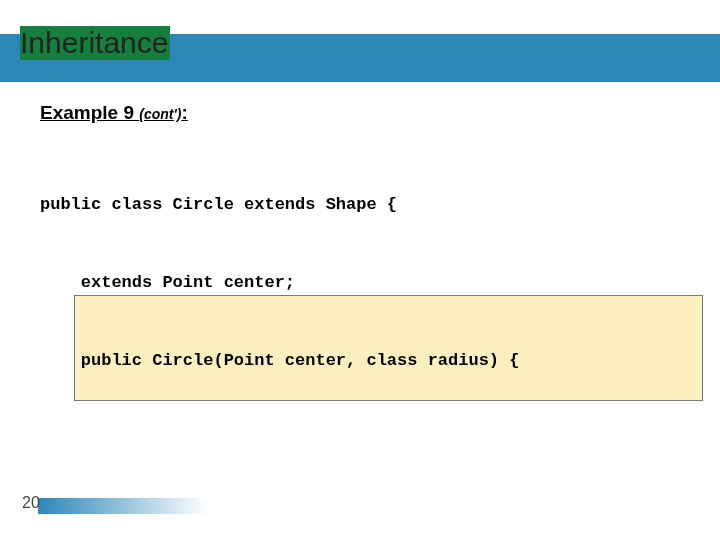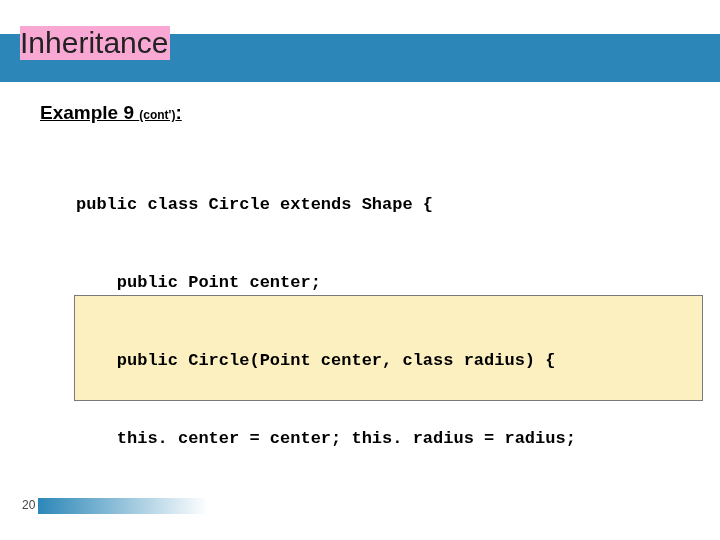--- a/index.html
+++ b/index.html
@@ -5,41 +5,41 @@
   * { margin: 0; padding: 0; box-sizing: border-box; }
   html, body { width: 720px; height: 540px; font-family: Arial, Helvetica, sans-serif; background: #fff; }
   .slide { width: 720px; height: 540px; position: relative; background: #fff; }
   .title-bar {
     position: absolute; left: 0; top: 34px; width: 720px; height: 48px;
     background: #2c87b8;
   }
   .title-text {
     position: absolute; left: 20px; top: 26px;
     font-size: 30px; color: #222; font-weight: 400;
-    background: #f9a8d4; padding: 0 2px 0 0;
+    background: #15803d; padding: 0 2px 0 0;
   }
   .subtitle {
     position: absolute; left: 40px; top: 102px;
     font-size: 19px; font-weight: 700; color: #000;
     text-decoration: underline;
   }
-  .subtitle .paren { font-size: 12px; font-weight: 700; text-decoration: underline; }
+  .subtitle .paren { font-size: 14px; font-weight: 700; text-decoration: underline; font-style: italic; }
   .codeblock {
     position: absolute; left: 40px; top: 140px; width: 660px;
     font-family: "Courier New", Courier, monospace;
     font-size: 17px; line-height: 26px; font-weight: 700; color: #000;
     white-space: pre;
   }
-  .codeblock .row { display: block; height: 26px; margin-left: 36px; }
+  .codeblock .row { display: block; height: 26px; }
   .hl {
     position: absolute; left: 74px; top: 295px; width: 629px; height: 106px;
     background: #fdf0c0; border: 1px solid #7a7a7a;
   }
   .page-num {
-    position: absolute; left: 22px; bottom: 28px; font-size: 12px; color: #444;
+    position: absolute; left: 22px; bottom: 28px; font-size: 16px; color: #444;
   }
   .footer-grad {
     position: absolute; left: 38px; bottom: 26px; width: 170px; height: 16px;
     background: linear-gradient(to right, #2c87b8, rgba(44,135,184,0));
   }
 </style>
 </head>
 <body>
 
 <div class="slide">
@@ -47,23 +47,22 @@
   <div class="title-text">Inheritance</div>
 
   <div class="subtitle">
     <span>Example 9 </span><span class="paren">(cont')</span><span>:</span>
   </div>
 
   <div class="hl"></div>
 
   <div class="codeblock">
     <span class="row">public class Circle extends Shape {</span>
-    <span class="row">    public Point center;</span>
+    <span class="row">    extends Point center;</span>
     <span class="row">    public Circle(Point center, class radius) {</span>
-    <span class="row">    this. center = center; this. radius = radius;</span>
     
     
     
     
     
     
   </div>
 
   <div class="footer-grad"></div>
   <div class="page-num">20</div>

